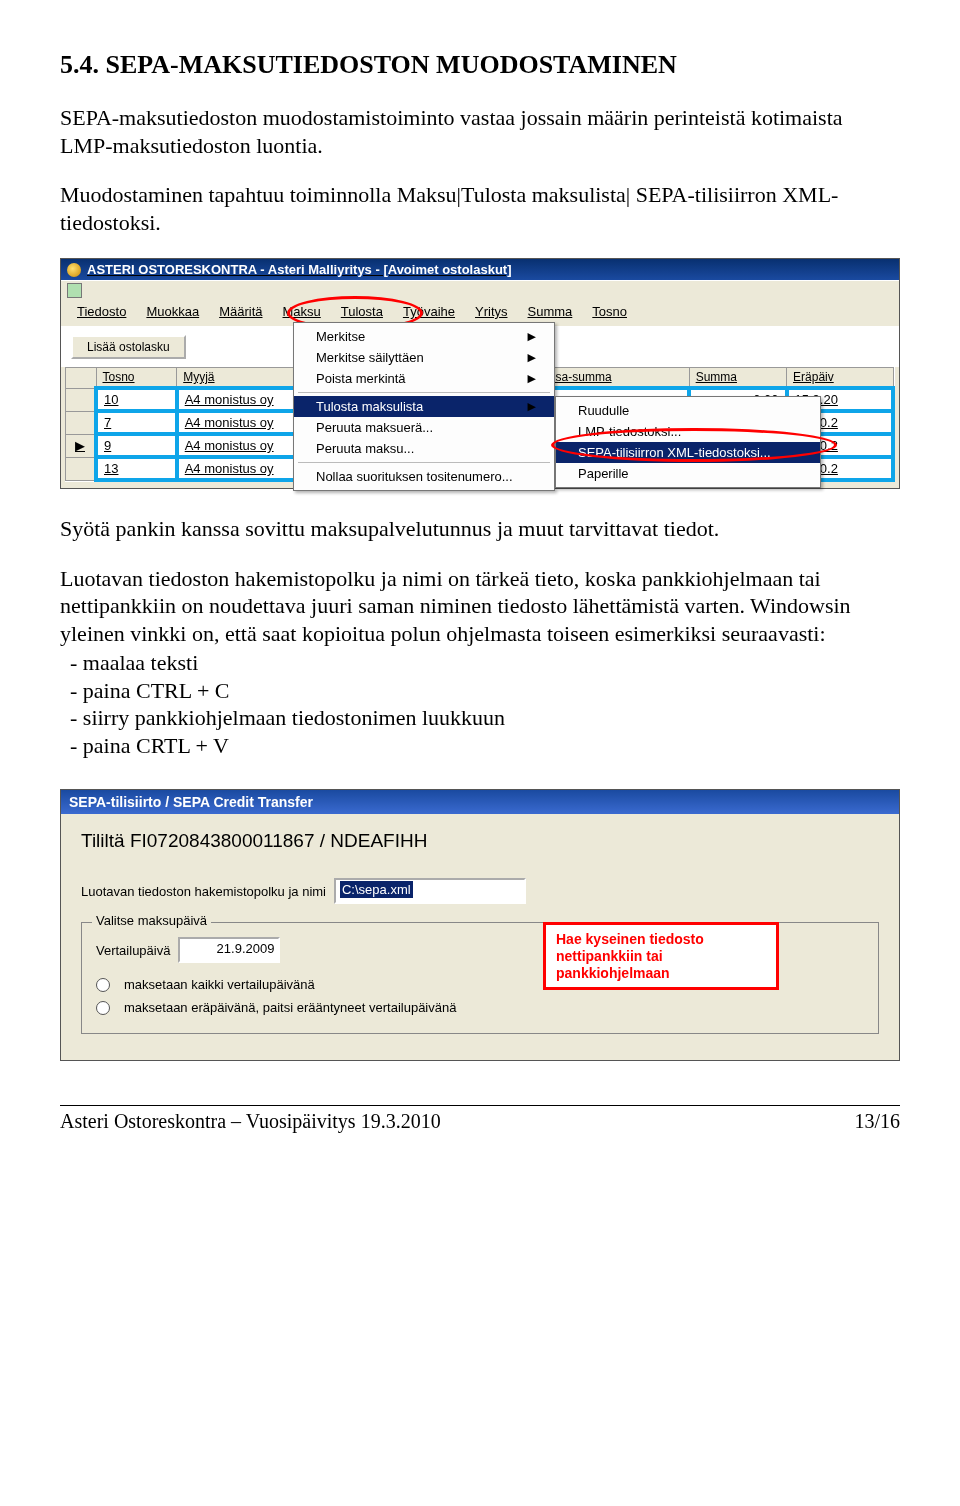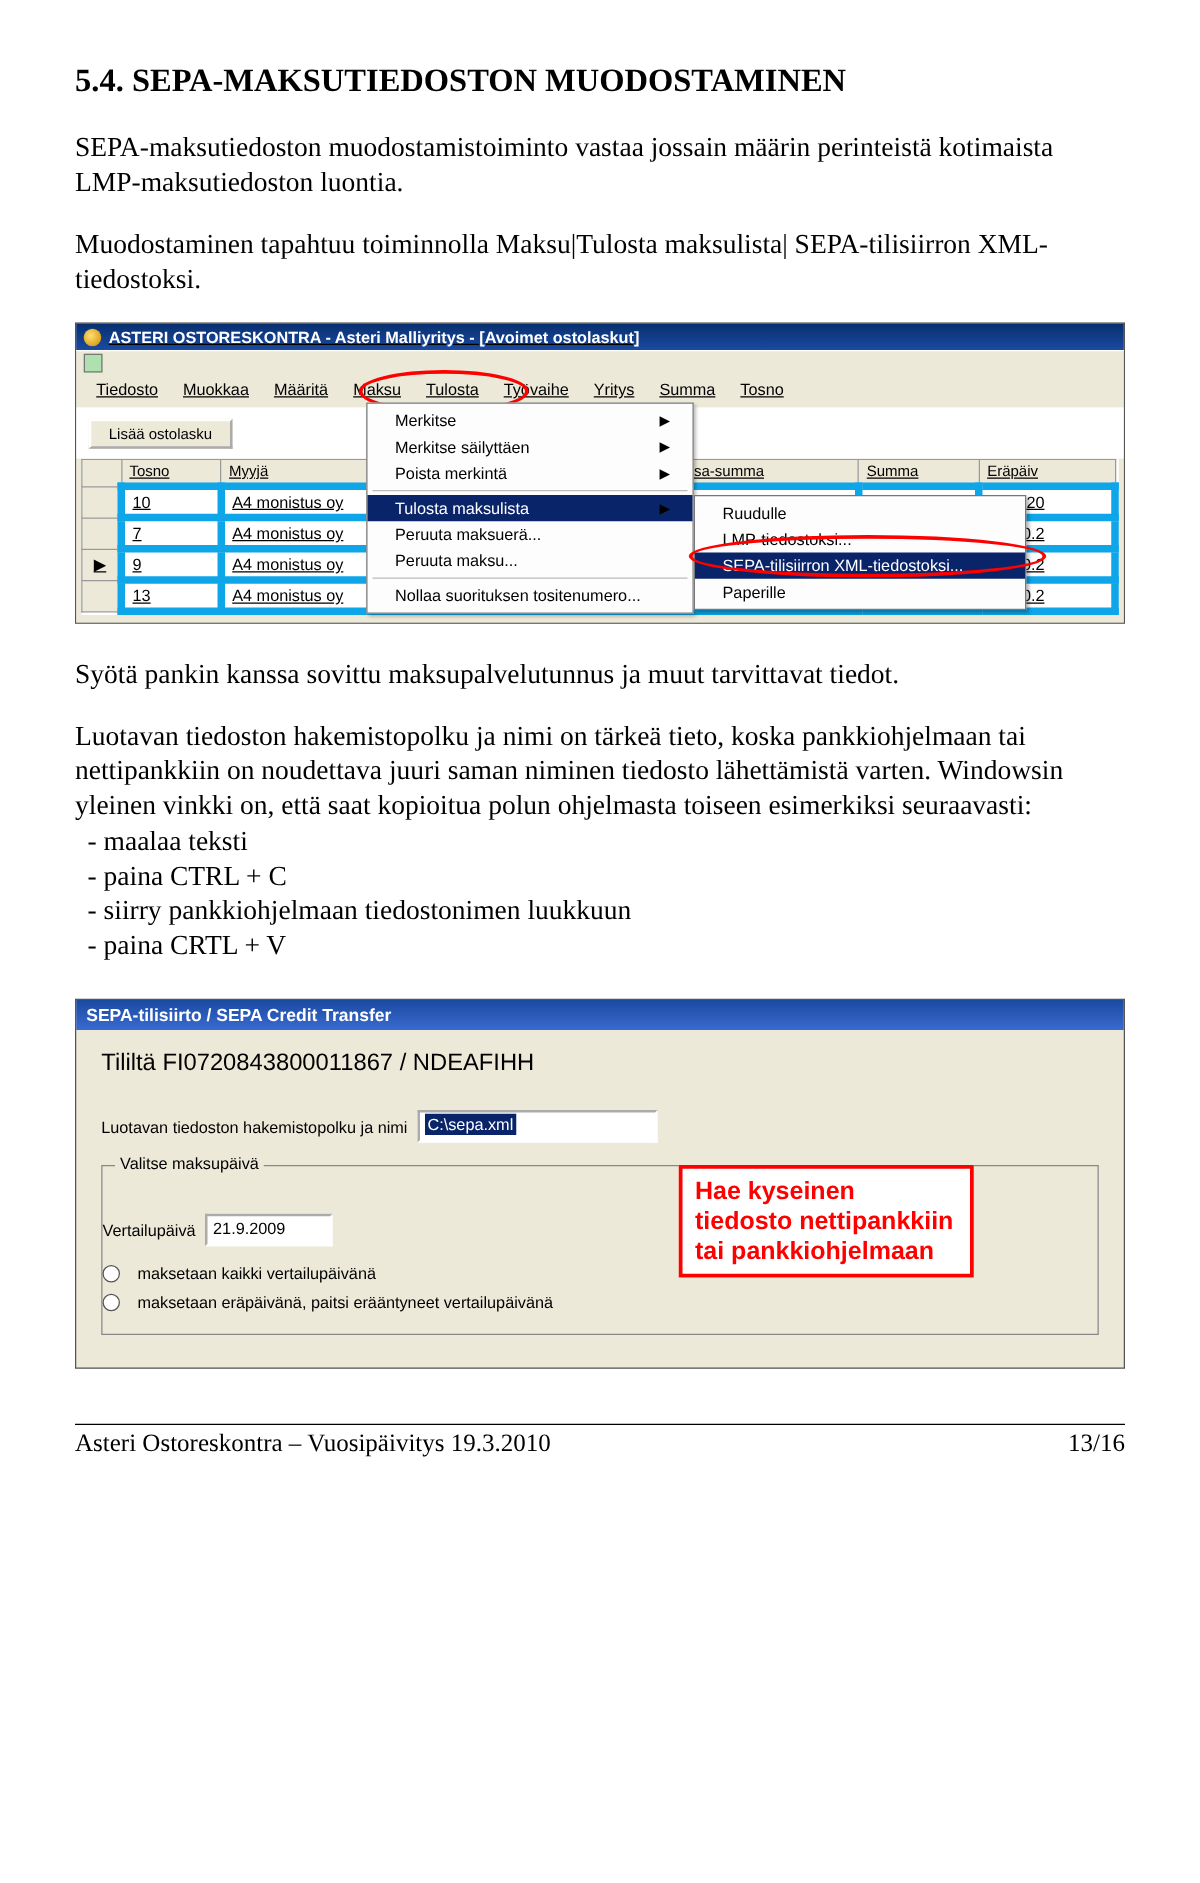--- a/index.html
+++ b/index.html
@@ -148,21 +148,21 @@
   }
   table.grid1 th {
     background: #ece9d8;
     border: 1px solid #999;
     padding: 2px 6px;
     font-weight: normal;
     text-align: left;
     font-size: 12px;
   }
   table.grid1 td {
-    border: 6px solid #0ea5e9;
+    border: 4px solid #0ea5e9;
     padding: 2px 6px;
   }
   .rowmark {
     width: 16px;
     background: #ece9d8 !important;
     border: 1px solid #999 !important;
     text-align: center;
   }
   .layer {
     position: relative;
@@ -182,35 +182,35 @@
   }
   .dlgbody {
     padding: 16px 20px 26px 20px;
     font-size: 13px;
   }
   .rowflex {
     display: flex;
     align-items: center;
     gap: 8px;
     margin-bottom: 12px;
-    margin-top: 24px;
   }
   .textbox {
     border: 2px inset #fff;
     background: #fff;
     padding: 2px 4px;
     font-size: 13px;
     height: 18px;
     display: inline-block;
   }
   .groupbox {
     border: 1px solid #888;
-    padding: 14px 14px 10px 0;
+    padding: 14px 14px 10px 14px;
     position: relative;
     margin-top: 18px;
+    text-align: right;
   }
   .groupbox .legend {
     position: absolute;
     top: -10px;
     left: 10px;
     background: #ece9d8;
     padding: 0 4px;
     font-size: 13px;
   }
   .radio {
@@ -226,21 +226,21 @@
     border-radius: 50%;
     background: #fff;
   }
   .callout {
     position: absolute;
     border: 3px solid #ff0000;
     background: #fff;
     padding: 6px 10px;
     font-weight: bold;
     color: #ff0000;
-    font-size: 20px;
+    font-size: 14px;
     line-height: 1.2;
   }
   .right-top-label {
     text-align: left;
     margin-bottom: 26px;
     font-size: 19px;
   }
 
   .hl-blue-box {
     background: #0a246a;

